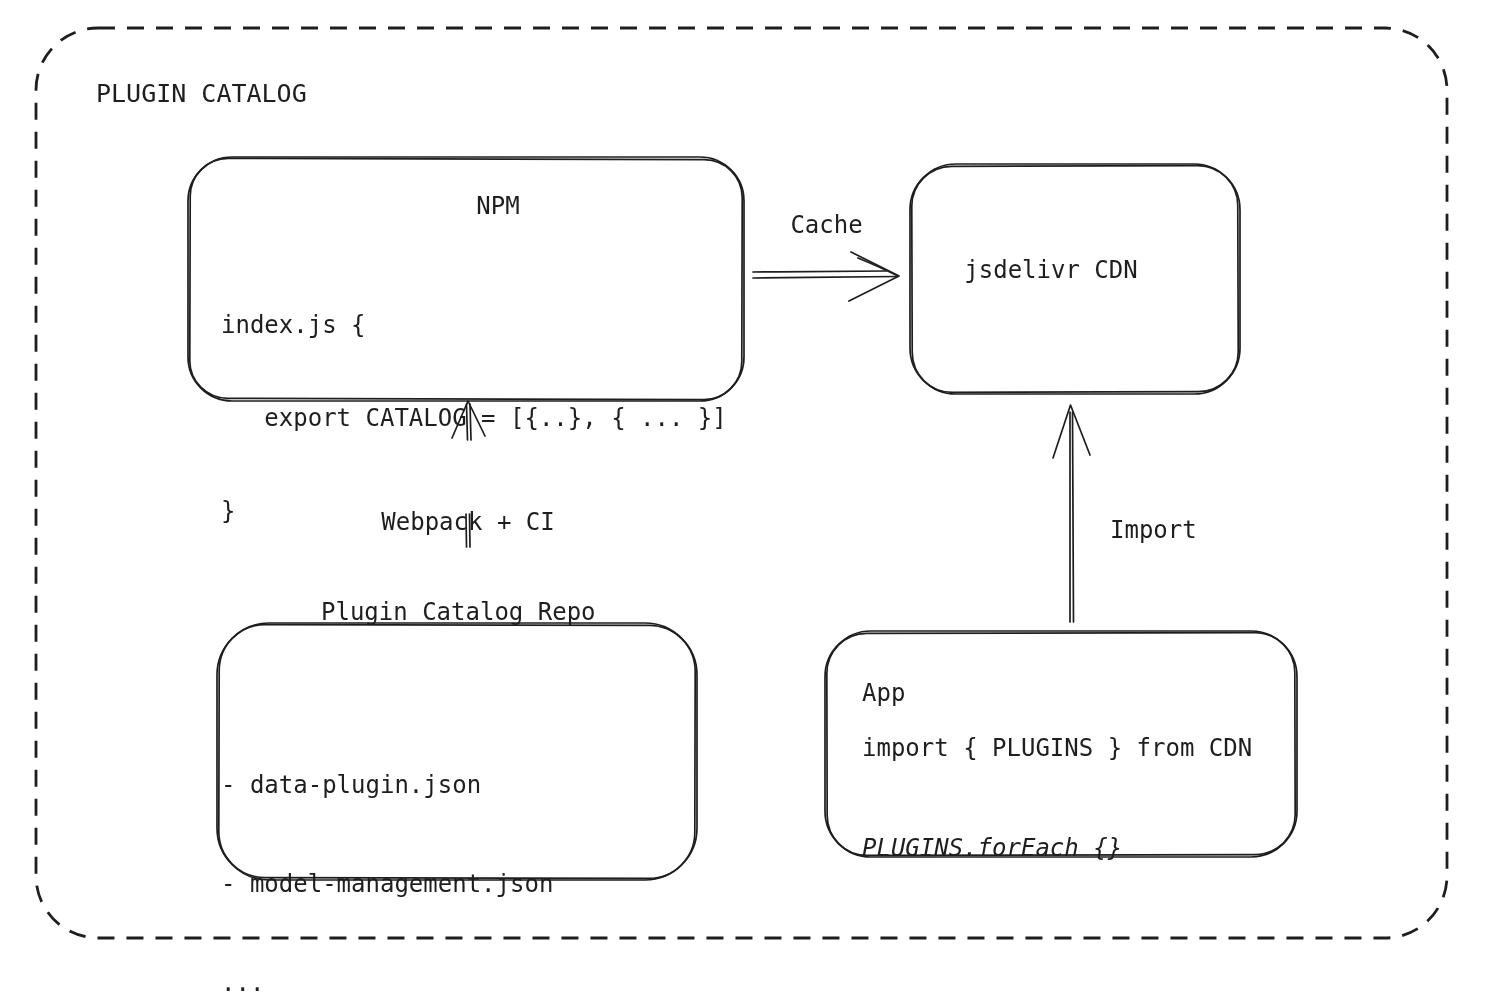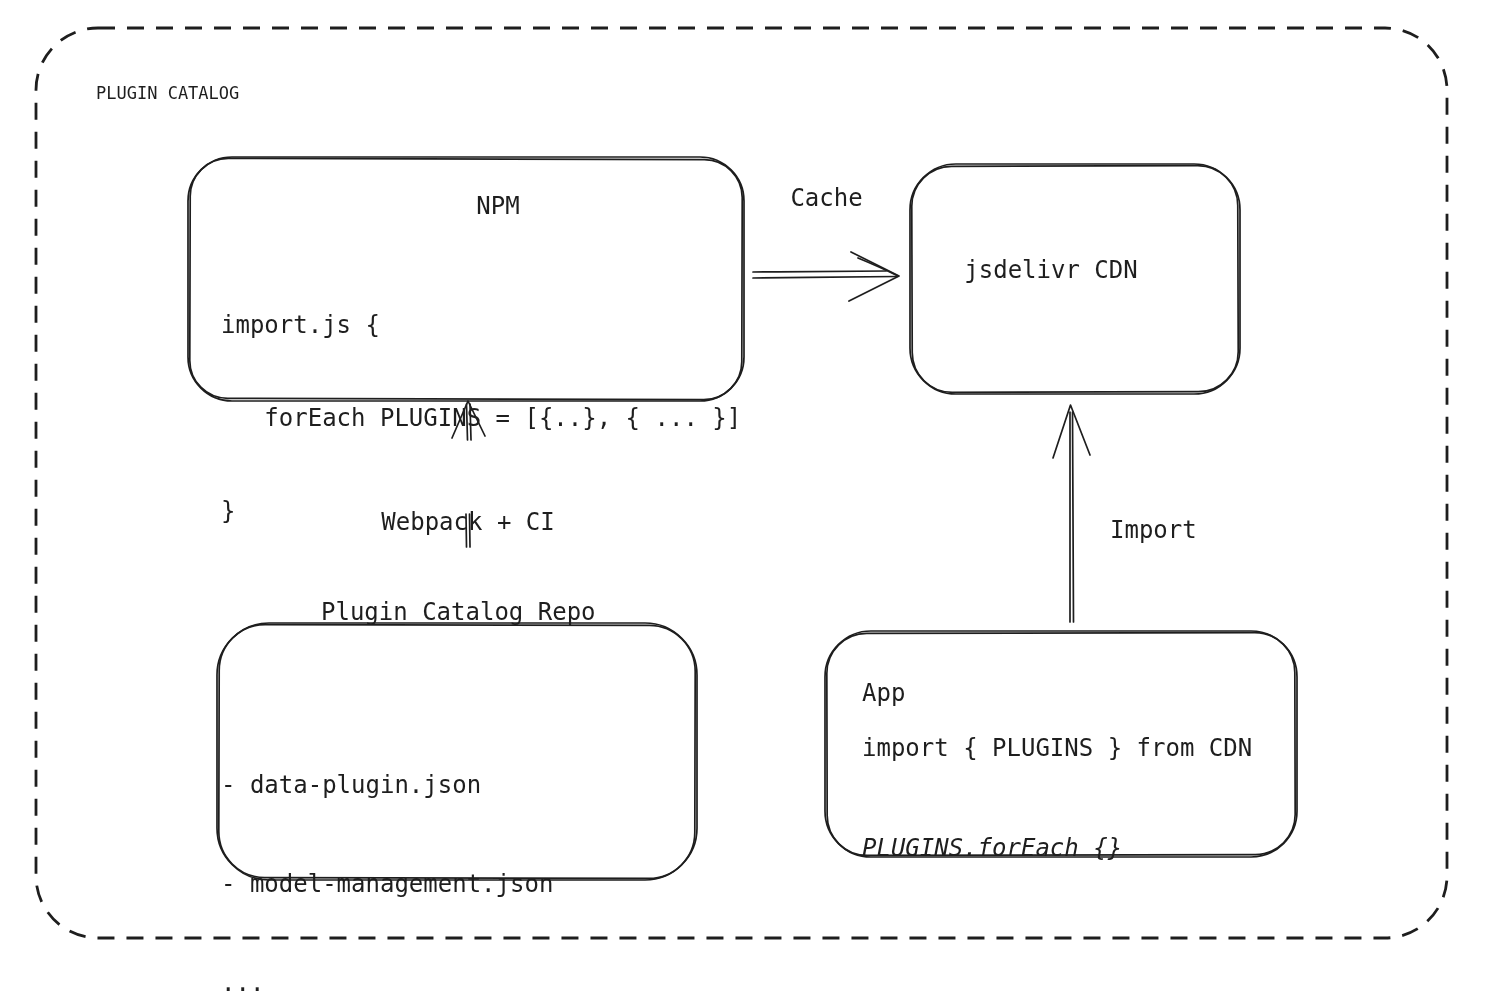--- a/index.html
+++ b/index.html
@@ -23,24 +23,24 @@
   .t {
     position: absolute;
     color: #1e1e1e;
     font-family: "DejaVu Sans Mono", "Liberation Mono", monospace;
     font-size: 24px;
     line-height: 31px;
     white-space: pre;
   }
   .center { text-align: center; }
 
-  #title        { left: 96px;  top: 78px;  font-size: 17px; }
+  #title        { left: 96px;  top: 78px;  font-size: 25px; }
   #npm-title    { left: 188px; top: 191px; width: 556px; margin-left: 32px; }
   #npm-code     { left: 221px; top: 248px; }
-  #cache-label  { left: 753px; top: 183px; width: 147px; }
+  #cache-label  { left: 753px; top: 210px; width: 147px; }
   #cdn-label    { left: 910px; top: 255px; width: 282px; }
   #webpack-label{ left: 318px; top: 445px; width: 300px; }
   #repo-title   { left: 290px; top: 597px; margin-left: 31px; }
   #repo-list    { left: 221px; top: 703px; line-height: 33px; }
   #app-title    { left: 862px; top: 678px; }
   #app-line1    { left: 862px; top: 733px; }
   #app-line2    { left: 862px; top: 833px; font-style: italic; }
   #import-label { left: 1110px; top: 515px; }
 
   svg .stroke {
@@ -109,22 +109,22 @@
       <path class="stroke" d="M1073.5 622 L1072.5 412"></path>
       <path class="stroke" d="M1053 458 L1070.5 405 L1090 455"></path>
     </g>
   </svg>
 
   <div id="title" class="t">PLUGIN CATALOG</div>
 
   <div id="npm-title" class="t center">NPM</div>
 
   <div id="npm-code" class="t">
-    <div>import.js {</div>
-    <div>   forEach PLUGINS = [{..}, { ... }]</div>
+    <div>index.js {</div>
+    <div>   export CATALOG = [{..}, { ... }]</div>
     <div>}</div>
   </div>
 
   <div id="cache-label" class="t center">Cache</div>
 
   <div id="cdn-label" class="t center">jsdelivr CDN</div>
 
   <div id="webpack-label" class="t center">
     <div>Webpack + CI</div>
   </div>

